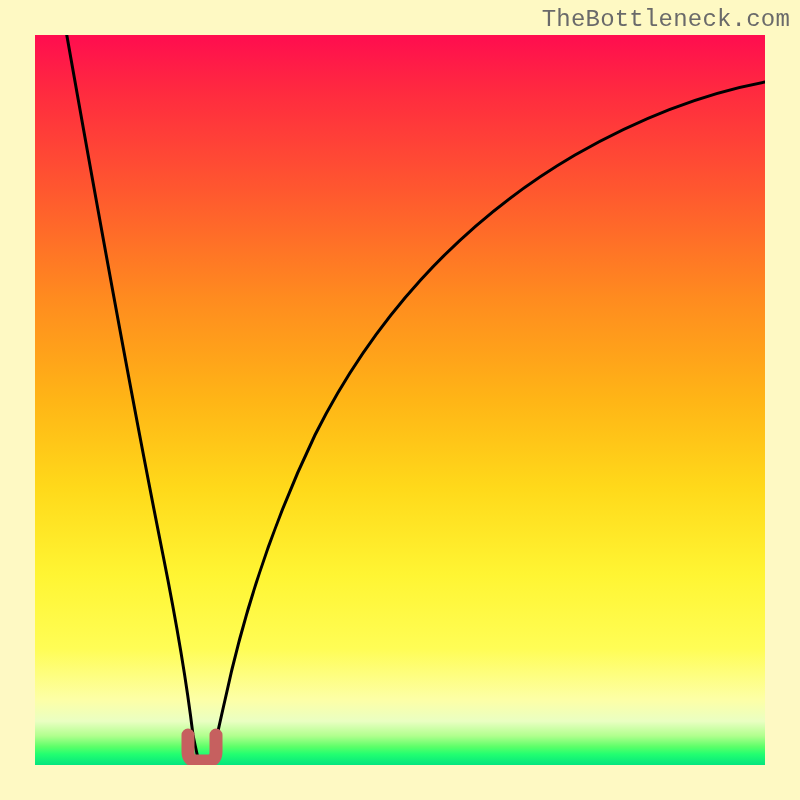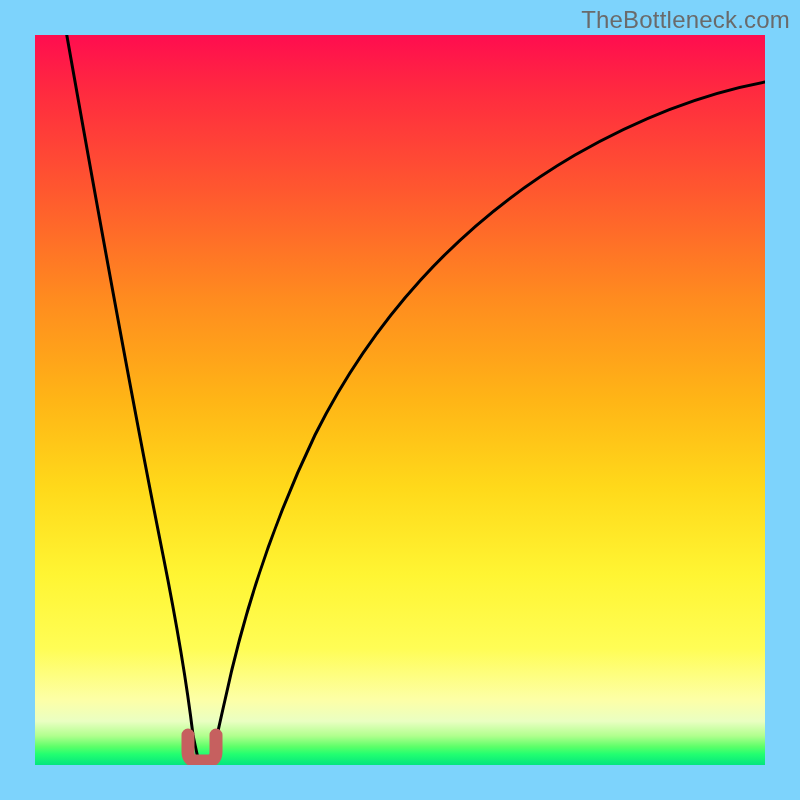--- a/index.html
+++ b/index.html
@@ -8,21 +8,22 @@
     width: 800px;
     height: 800px;
     overflow: hidden;
     background: #000;
     font-family: Arial, Helvetica, sans-serif;
   }
   .frame {
     position: absolute;
     left: 0; top: 0;
     width: 800px; height: 800px;
-    background: #7dd3fc;
+    background: #fef9c3;
+    font-family: Liberation Mono, monospace;
   }
   .plot-area {
     position: absolute;
     left: 35px;
     top: 35px;
     width: 730px;
     height: 730px;
     overflow: hidden;
   }
   .gradient {

